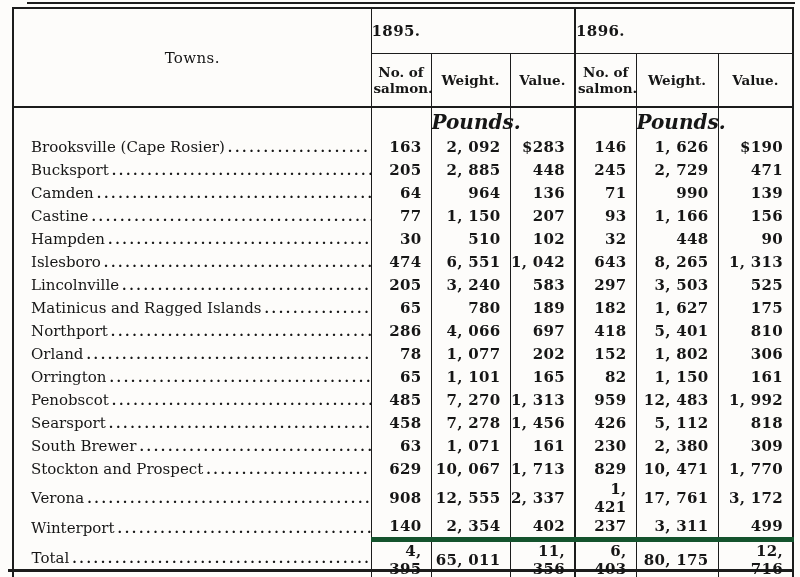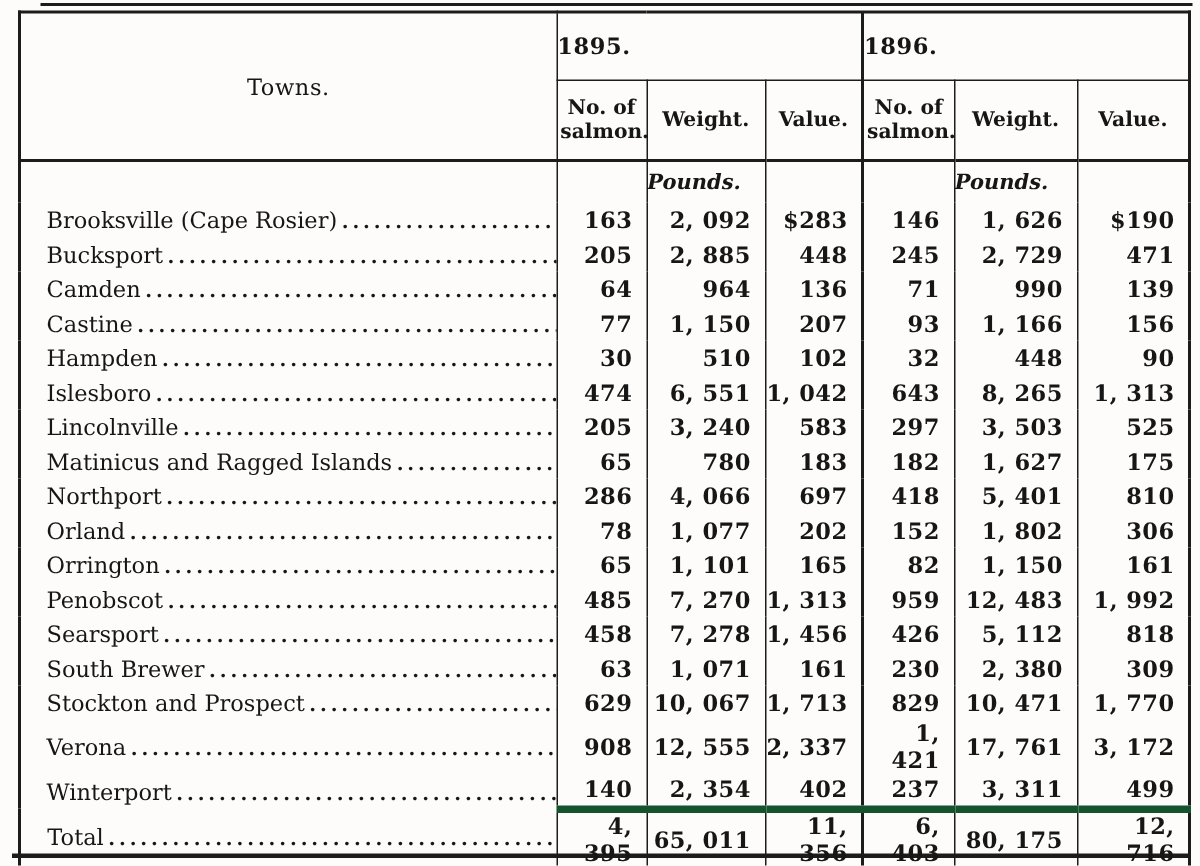--- a/index.html
+++ b/index.html
@@ -32,21 +32,21 @@
   .year-head {
     height: 44px; font-weight: bold; font-size: 15px; letter-spacing: .4px;
     text-align: left; border-bottom: 1px solid #1c1c1c;
   }
   .sub-head {
     height: 52px; font-weight: bold; font-size: 13.5px; line-height: 1.2;
     text-align: center; border-bottom: 2px solid #1c1c1c; padding: 0 2px;
   }
 
   tr.pounds-row { height: 28px; }
-  .pounds { font-style: italic; font-weight: bold; font-size: 14px; text-align: left; }
+  .pounds { font-style: italic; font-weight: bold; font-size: 20px; text-align: left; }
 
   tr.data-row { height: 23px; }
   .town-cell { padding-left: 17px; font-size: 15px; font-weight: 500; }
   .town-line { display: flex; align-items: baseline; }
   .town-name { white-space: nowrap; }
   .dots {
     flex: 1 1 auto; overflow: hidden; white-space: nowrap;
     letter-spacing: 2.6px; margin-left: 3px; font-size: 13px; font-weight: bold;
   }
   .num {
@@ -201,21 +201,21 @@
   </tr>
         <tr class="data-row">
     <td class="town-cell">
       <div class="town-line">
         <span class="town-name">Matinicus and Ragged Islands</span>
         <span class="dots">............................................................................................................................................</span>
       </div>
     </td>
     <td class="num">65</td>
     <td class="num">780</td>
-    <td class="num">183</td>
+    <td class="num">189</td>
     <td class="num g1896">182</td>
     <td class="num">1, 627</td>
     <td class="num">175</td>
   </tr>
         <tr class="data-row">
     <td class="town-cell">
       <div class="town-line">
         <span class="town-name">Northport</span>
         <span class="dots">............................................................................................................................................</span>
       </div>

